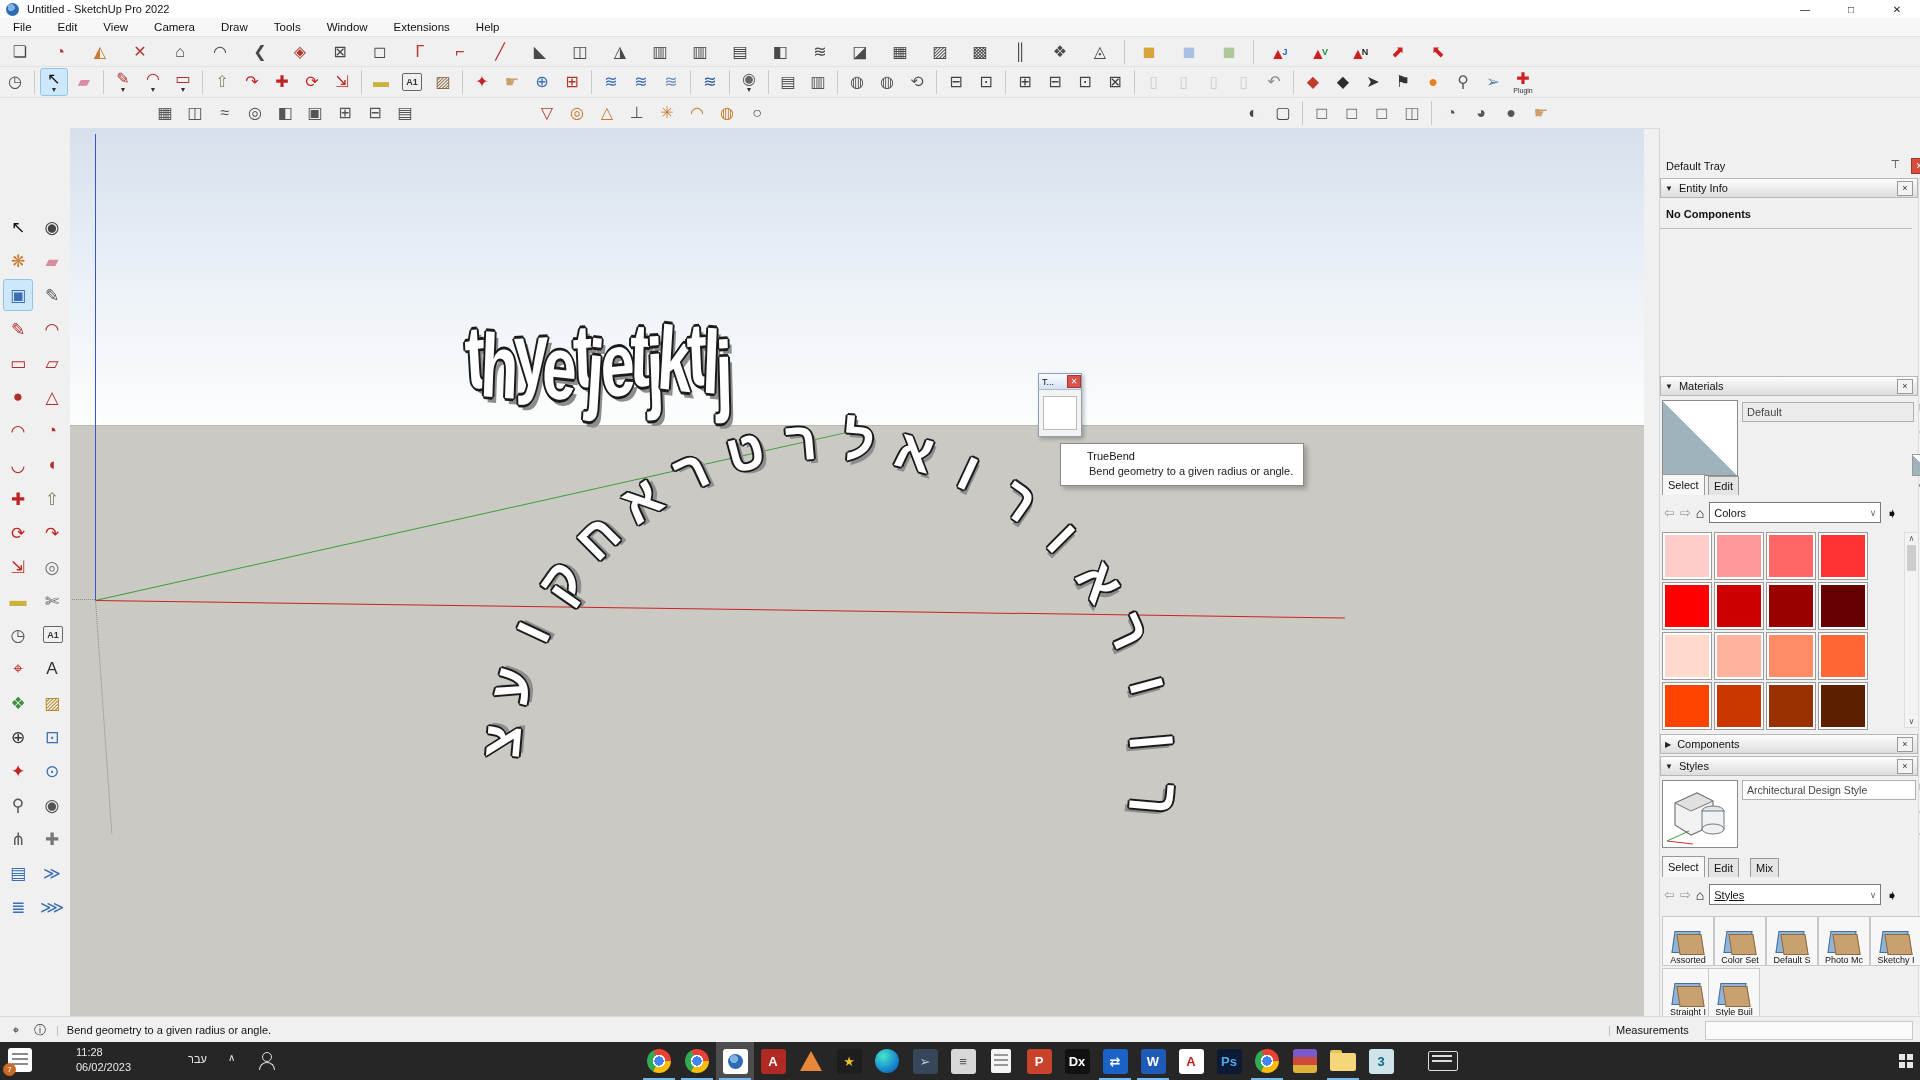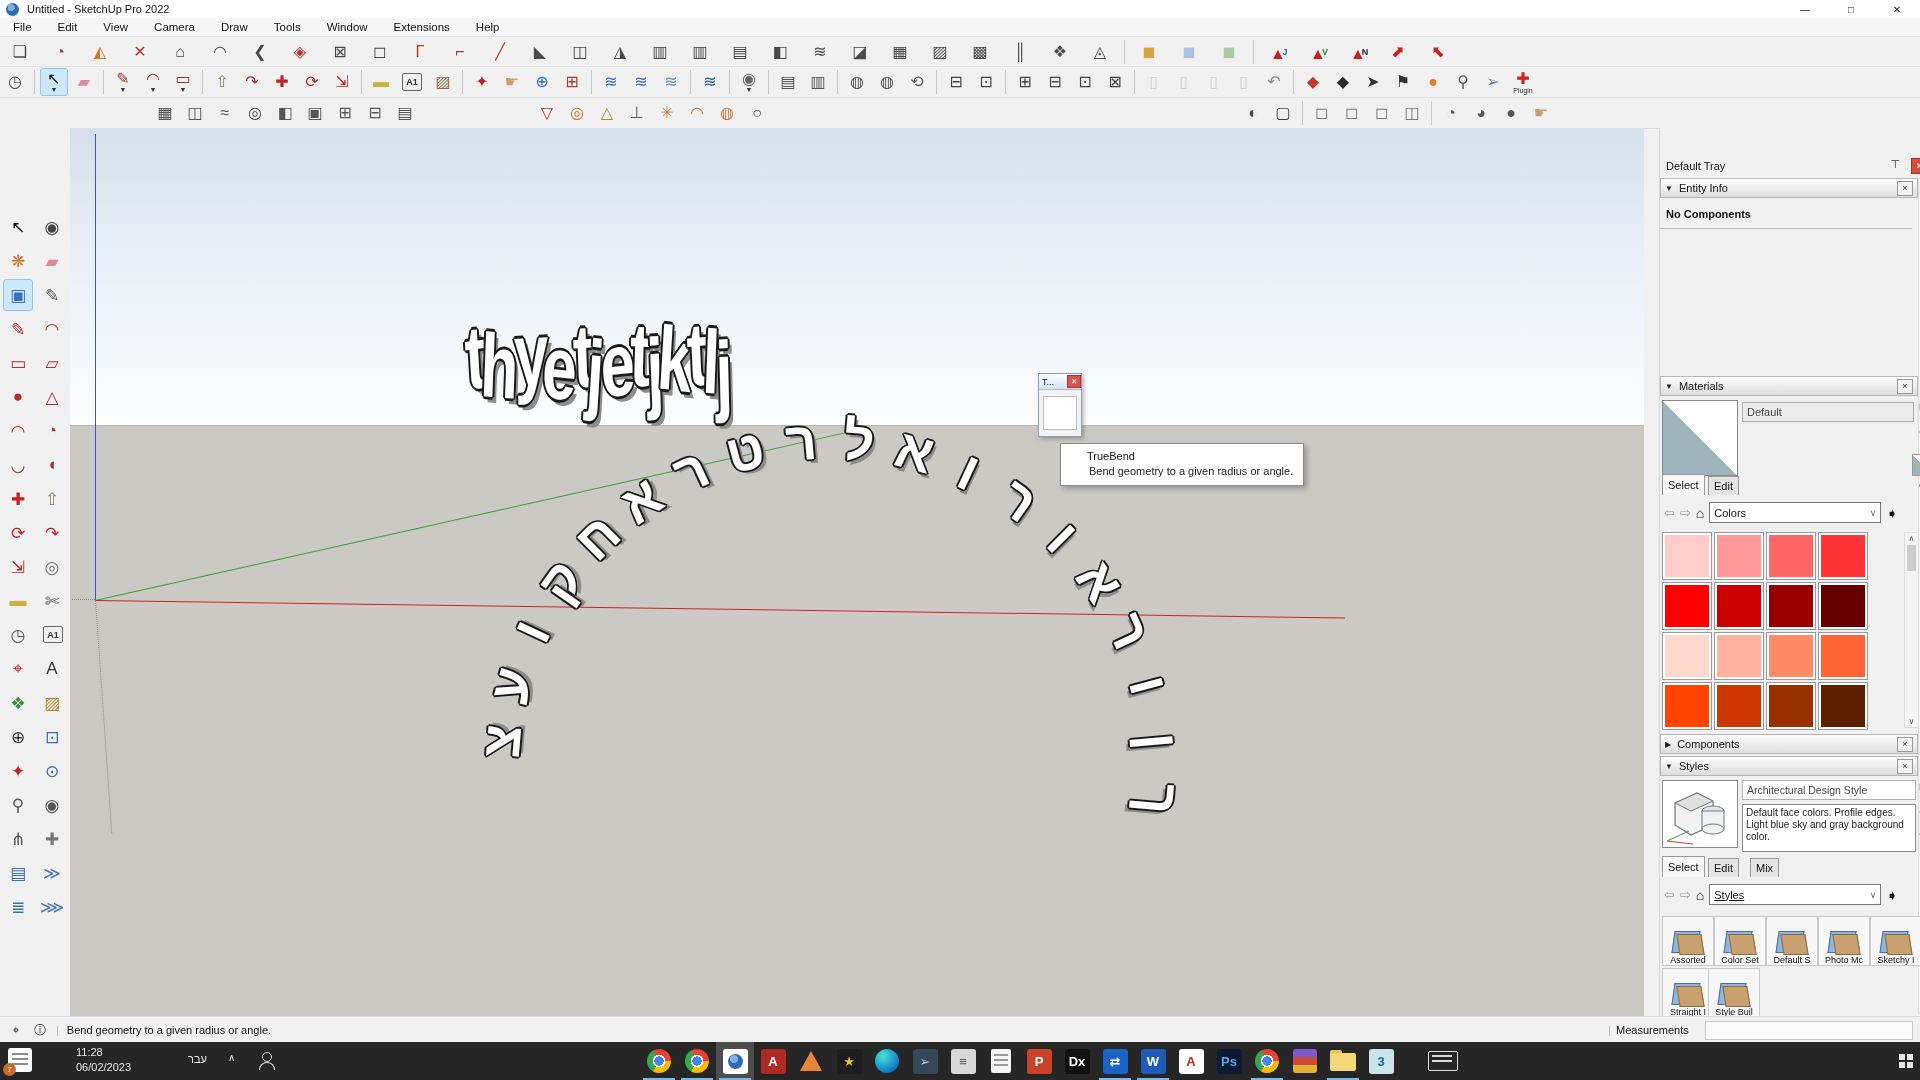--- a/index.html
+++ b/index.html
@@ -747,21 +747,20 @@
         <polygon points="12,22 34,12 50,20 50,44 28,54 12,44" fill="#f2f2f2" stroke="#777" stroke-width="1.2"></polygon>
         <polygon points="12,22 34,12 50,20 28,30" fill="#e0e0e0" stroke="#777" stroke-width="1"></polygon>
         <ellipse cx="50" cy="30" rx="11" ry="5" fill="#dfe7ea" stroke="#777"></ellipse>
         <rect x="39" y="30" width="22" height="18" fill="#eef2f4" stroke="#777"></rect>
         <ellipse cx="50" cy="48" rx="11" ry="5" fill="#eef2f4" stroke="#777"></ellipse>
         <line x1="4" y1="60" x2="30" y2="63" stroke="#c33" stroke-width="1"></line>
         <line x1="4" y1="60" x2="26" y2="50" stroke="#3a9e3a" stroke-width="1"></line>
       </svg>
     </div>
     <div class="fieldbox white" style="left:82px;top:652px;width:174px;font-size:10.5px;">Architectural Design Style</div>
-    <div class="descbox" style="top:676px;">Default face colors. Profile edges. Light blue sky and gray background color.</div>
     <span class="sideic" style="top:652px;">⧉</span>
     <span class="sideic" style="top:676px;color:#5b4a9e;">⊕</span>
     <span class="sideic" style="top:700px;color:#888;">⟲</span>
     <div class="tab active" style="left:2px;top:728px;" id="sty-tab-0">Select</div>
     <div class="tab" style="left:48px;top:730px;" id="sty-tab-1">Edit</div>
     <div class="tab" style="left:90px;top:730px;" id="sty-tab-2">Mix</div>
     <div class="navrow" style="left:4px;top:756px;">
       <span class="nav-ar">⇦</span>
       <span class="nav-ar">⇨</span>
       <span style="font-size:14px;">⌂</span>

